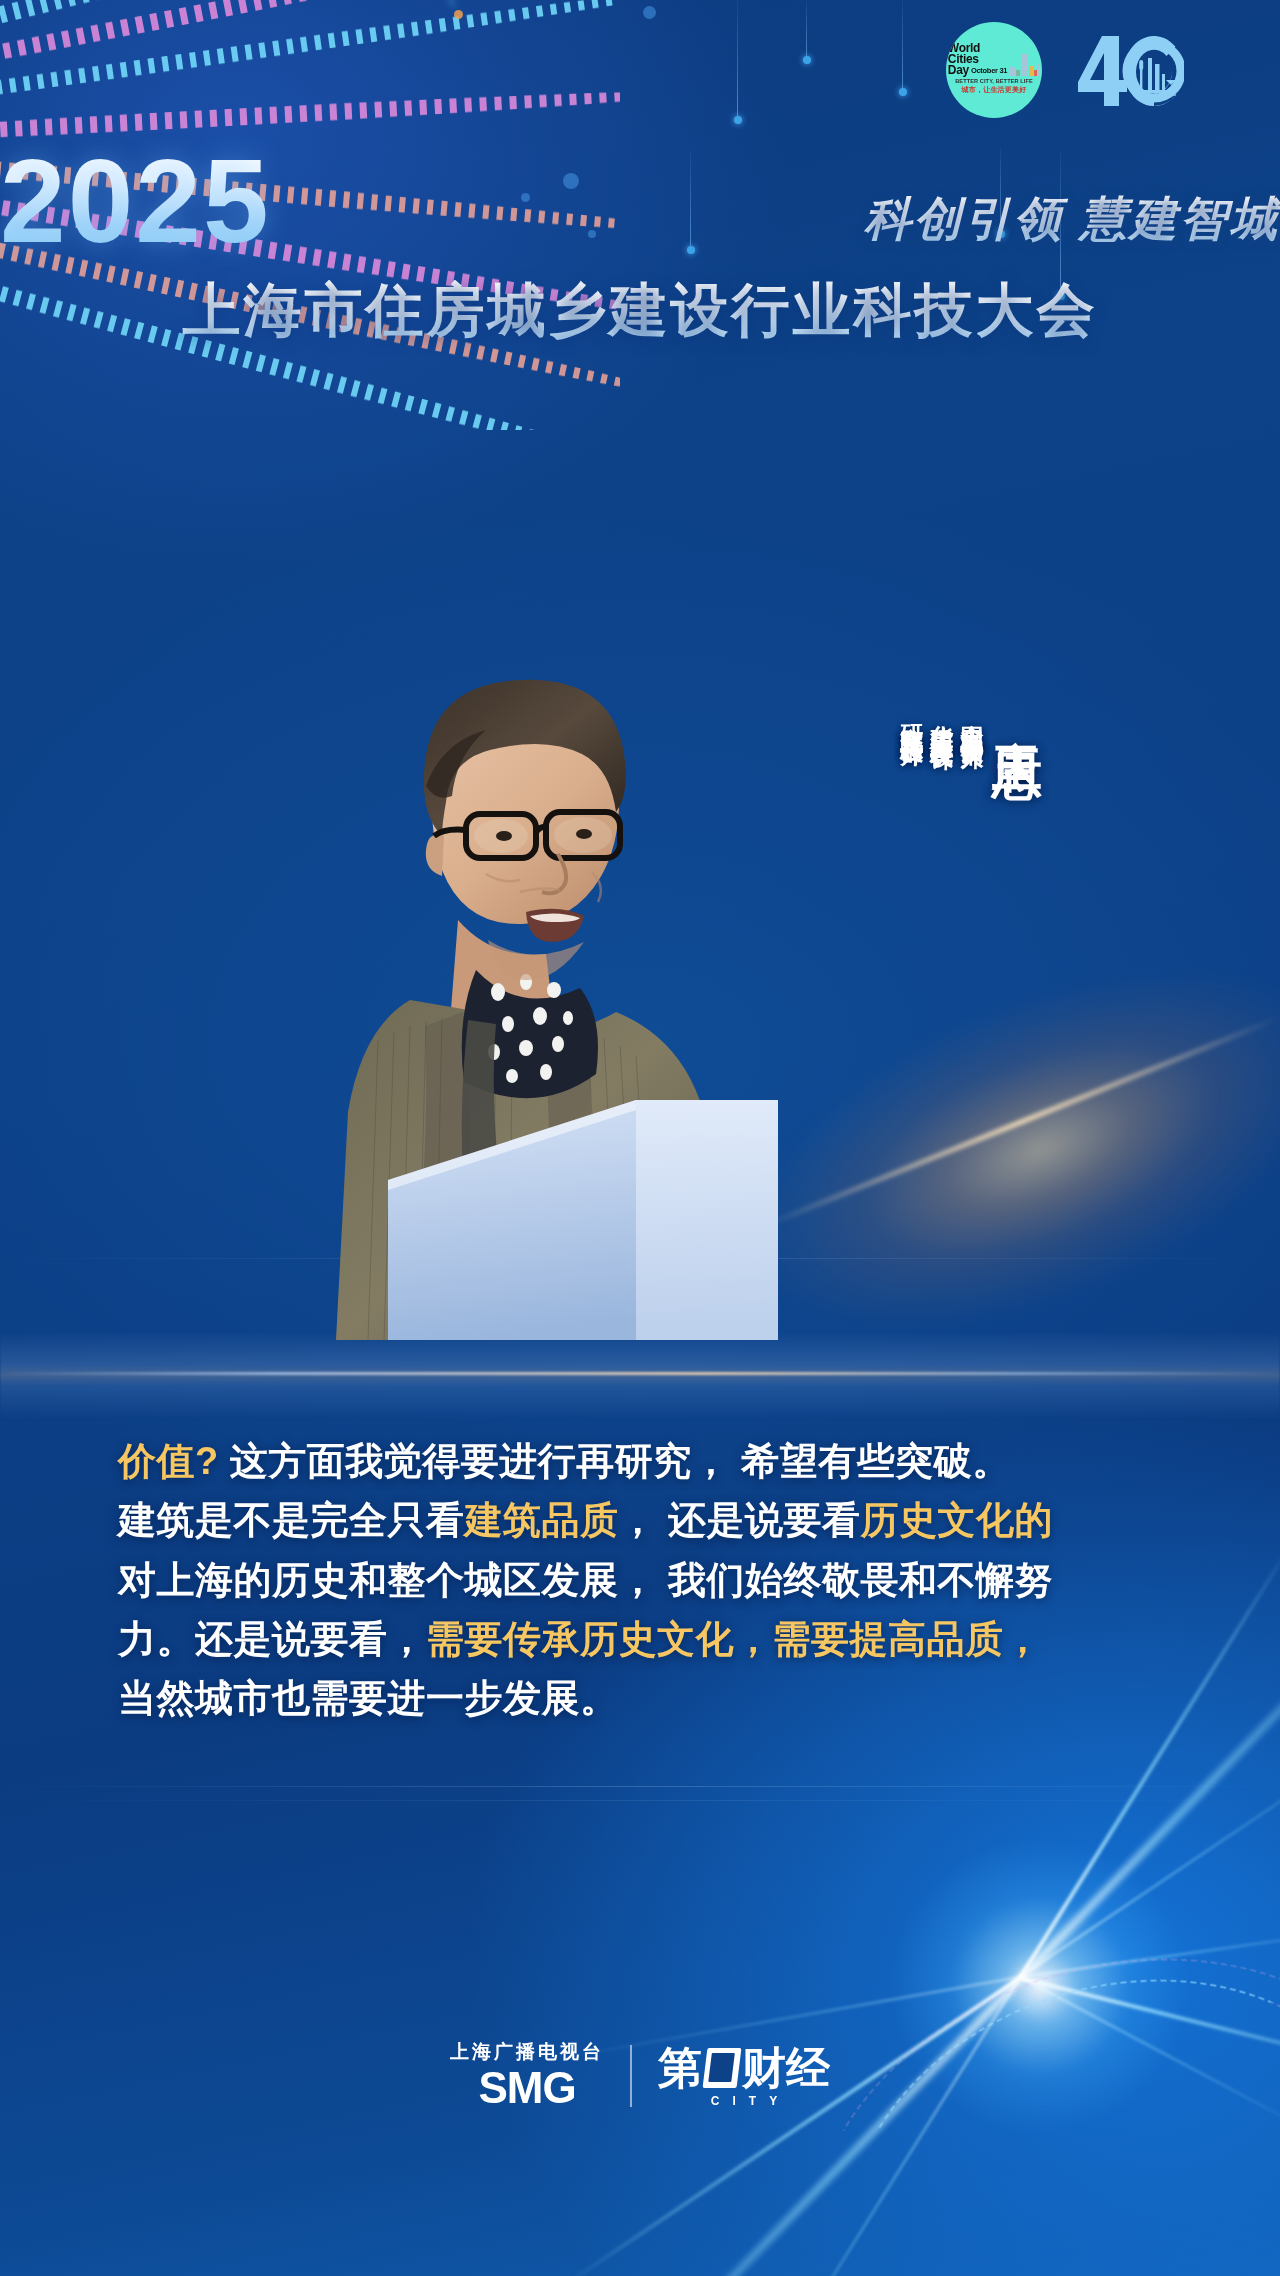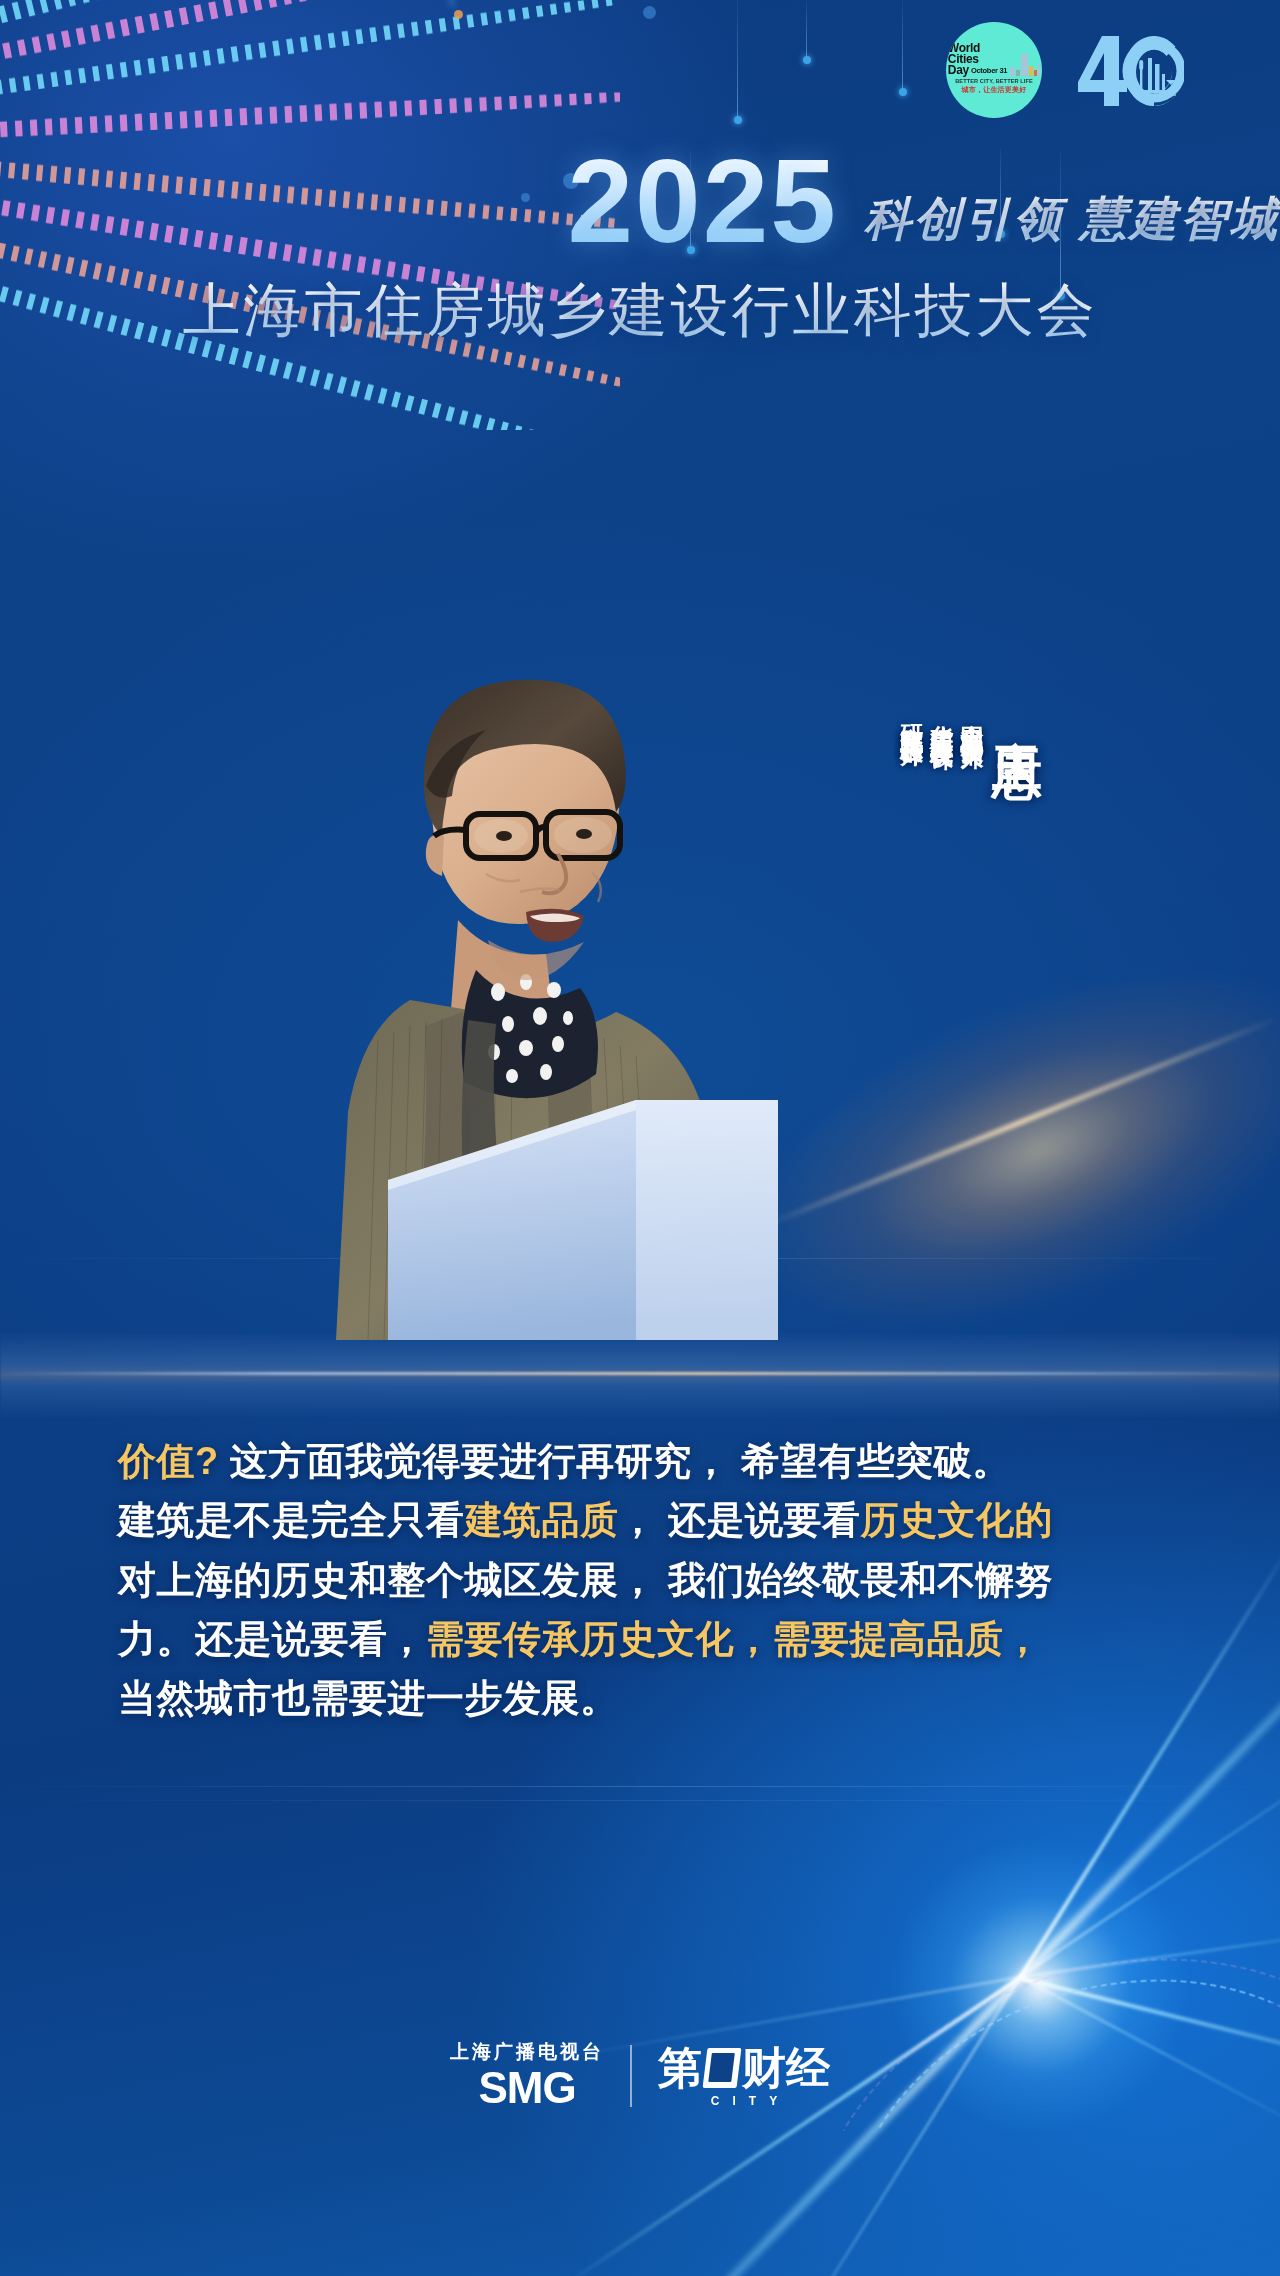--- a/index.html
+++ b/index.html
@@ -144,37 +144,37 @@
   .wcd-b.y{ background:#e8b84a; }
   .wcd-b.g{ background:#7fb7a0; }
   .wcd-b.r{ background:#d96a55; }
   .wcd-tag{ font-size:5.6px; color:#333; letter-spacing:.1px; margin-top:2px; font-weight:bold;}
   .wcd-cn{ font-size:7px; color:#d0342c; margin-top:1px; font-weight:bold; letter-spacing:.2px;}
 
   .logo40{ position:relative; width:108px; height:80px; }
 
   
   .head{ position:absolute; left:0; right:0; top:148px; }
-  .headrow{ display:flex; align-items:flex-end; justify-content:flex-end; gap:26px; }
+  .headrow{ display:flex; align-items:flex-end; justify-content:space-between; gap:26px; }
   .year{
     font-size:118px; font-weight:bold; letter-spacing:2px; line-height:.9;
     background:linear-gradient(180deg,#ffffff 0%,#eaf6ff 30%,#a8d8f8 72%,#8ecdf5 100%);
     -webkit-background-clip:text; background-clip:text; color:transparent;
     text-shadow:0 0 26px rgba(120,190,255,.35);
   }
   .tagline{
     font-size:47px; font-weight:bold; letter-spacing:3px; line-height:1;
     padding-bottom:12px; font-style:italic;
     background:linear-gradient(180deg,#ffffff 0%,#f2faff 42%,#a5d6f7 100%);
     -webkit-background-clip:text; background-clip:text; color:transparent;
     text-shadow:0 2px 10px rgba(20,60,130,.5);
   }
   .conftitle{
     margin-top:26px; text-align:center;
-    font-size:58px; font-weight:normal; letter-spacing:3px; line-height:1.05;
+    font-size:58px; font-weight:bold; letter-spacing:3px; line-height:1.05;
     background:linear-gradient(180deg,#ffffff 0%,#f4fbff 46%,#b8def9 100%);
     -webkit-background-clip:text; background-clip:text; color:transparent;
     text-shadow:0 3px 14px rgba(10,50,120,.55);
   }
 
   
   .speaker{ position:absolute; left:258px; top:640px; width:520px; height:740px; }
   .spk-svg{ width:100%; height:100%; display:block; }
 
   

